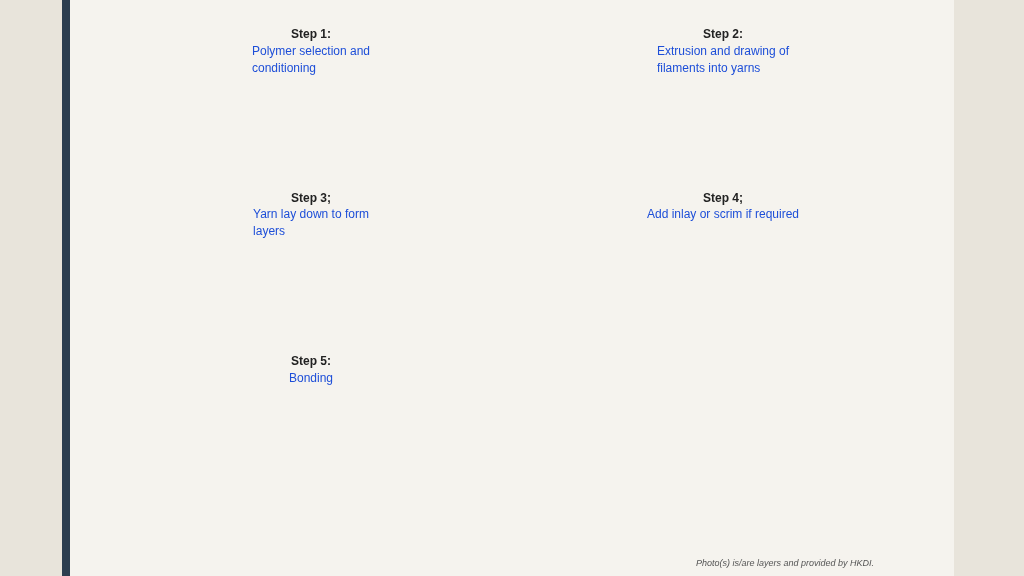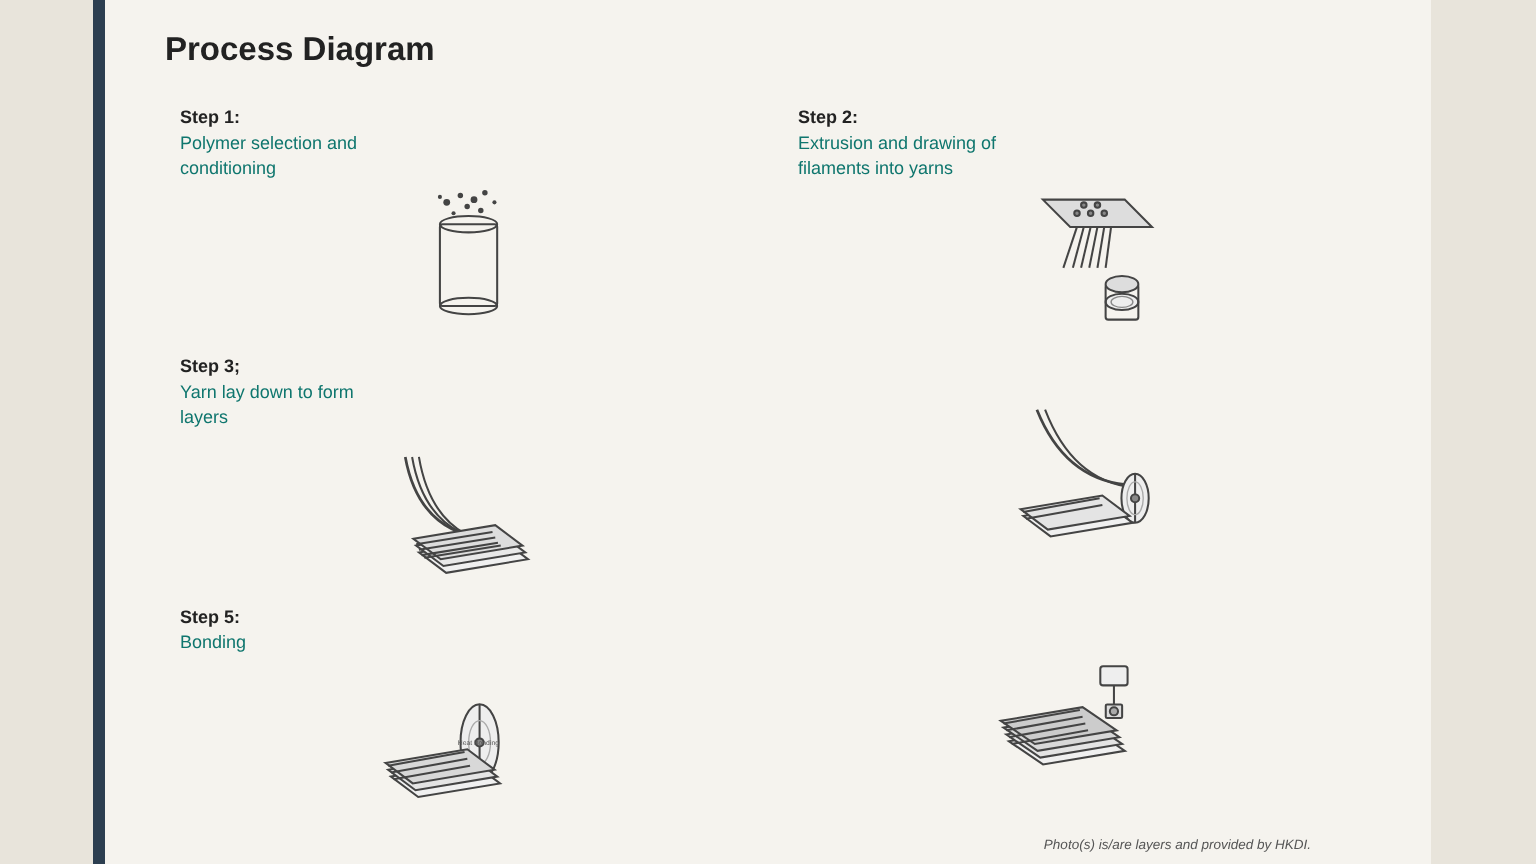--- a/index.html
+++ b/index.html
@@ -49,30 +49,31 @@
       grid-template-columns: 1fr 1fr;
       grid-template-rows: repeat(3, 1fr);
       gap: 0;
       width: 100%;
       height: calc(100% - 55px);
     }
     .step-cell {
       padding: 6px 10px 6px 20px;
       display: flex;
       flex-direction: column;
+      align-items: center;
     }
     .step-label {
       font-size: 12px;
       font-weight: bold;
       color: #222;
       line-height: 1.4;
     }
     .step-desc {
       font-size: 12px;
-      color: #0f766e;
+      color: #1d4ed8;
       line-height: 1.4;
       margin-bottom: 4px;
     }
     .step-illustration {
       flex: 1;
       display: flex;
       align-items: center;
       justify-content: center;
     }
     .step-illustration svg {
@@ -89,21 +90,20 @@
     }
   </style>
 </head>
 <body>
 
 <div class="left-sidebar">
   <div class="left-sidebar-accent"></div>
 </div>
 
 <div class="main-content">
-  <div class="page-title">Process Diagram</div>
 
   <div class="diagram-grid">
 
     <div class="step-cell">
       <div class="step-label">Step 1:</div>
       <div class="step-desc">Polymer selection and<br>conditioning</div>
       <div class="step-illustration">
 
         <svg viewBox="0 0 100 110" xmlns="http://www.w3.org/2000/svg" stroke="#444" fill="none" stroke-width="1.5">
 
@@ -174,20 +174,22 @@
 
           <line x1="32" y1="87" x2="88" y2="78"></line>
           <line x1="34" y1="89" x2="90" y2="80"></line>
           <line x1="30" y1="83" x2="86" y2="74"></line>
           <line x1="28" y1="79" x2="84" y2="70"></line>
         </svg>
       </div>
     </div>
 
     <div class="step-cell">
+      <div class="step-label">Step 4;</div>
+      <div class="step-desc">Add inlay or scrim if required</div>
       <div class="step-illustration">
 
         <svg viewBox="0 0 130 110" xmlns="http://www.w3.org/2000/svg" stroke="#444" fill="none" stroke-width="1.5">
 
           <path d="M 30,10 Q 50,60 95,65" stroke-width="2"></path>
           <path d="M 36,10 Q 56,62 100,67"></path>
 
           <ellipse cx="102" cy="75" rx="10" ry="18" fill="#eee" stroke="#444"></ellipse>
           <line x1="102" y1="57" x2="102" y2="93"></line>
           <ellipse cx="102" cy="75" rx="6" ry="12" stroke="#aaa" stroke-width="1"></ellipse>

